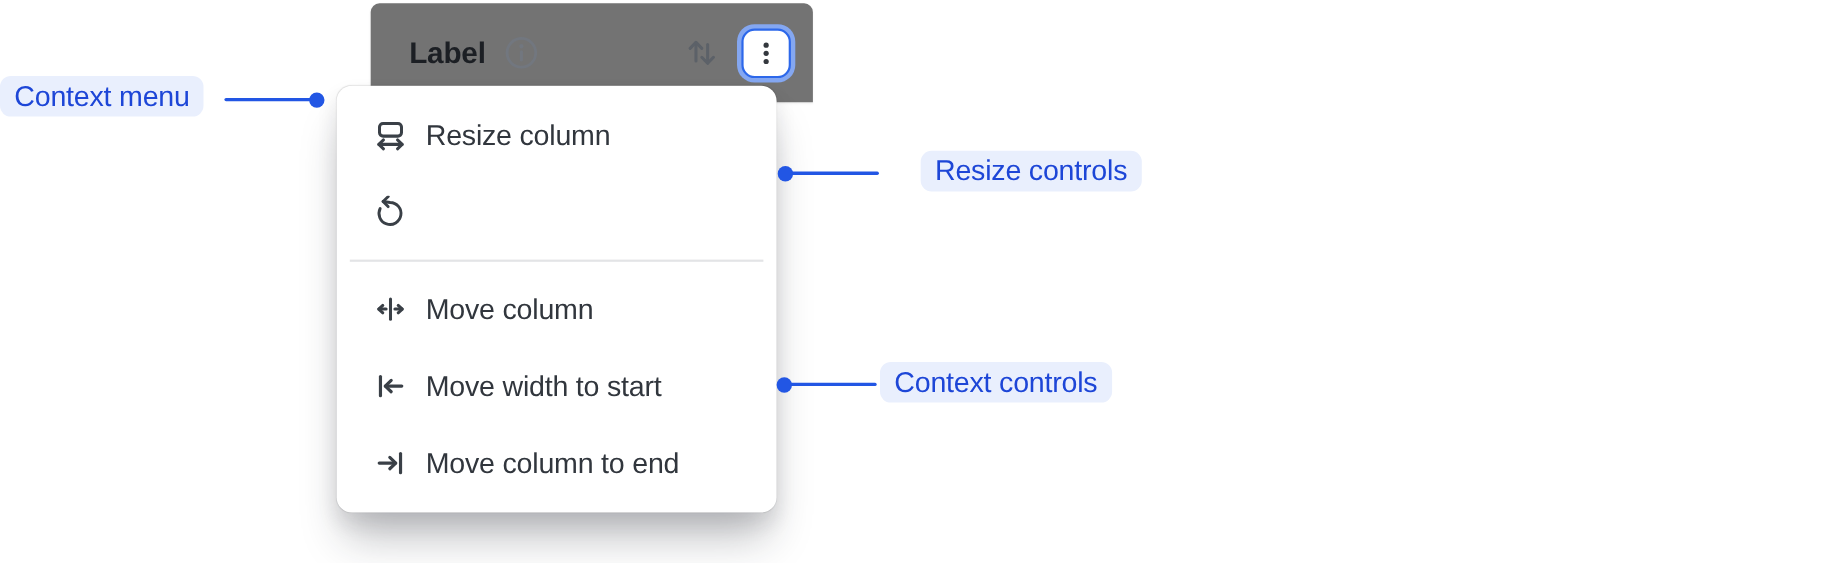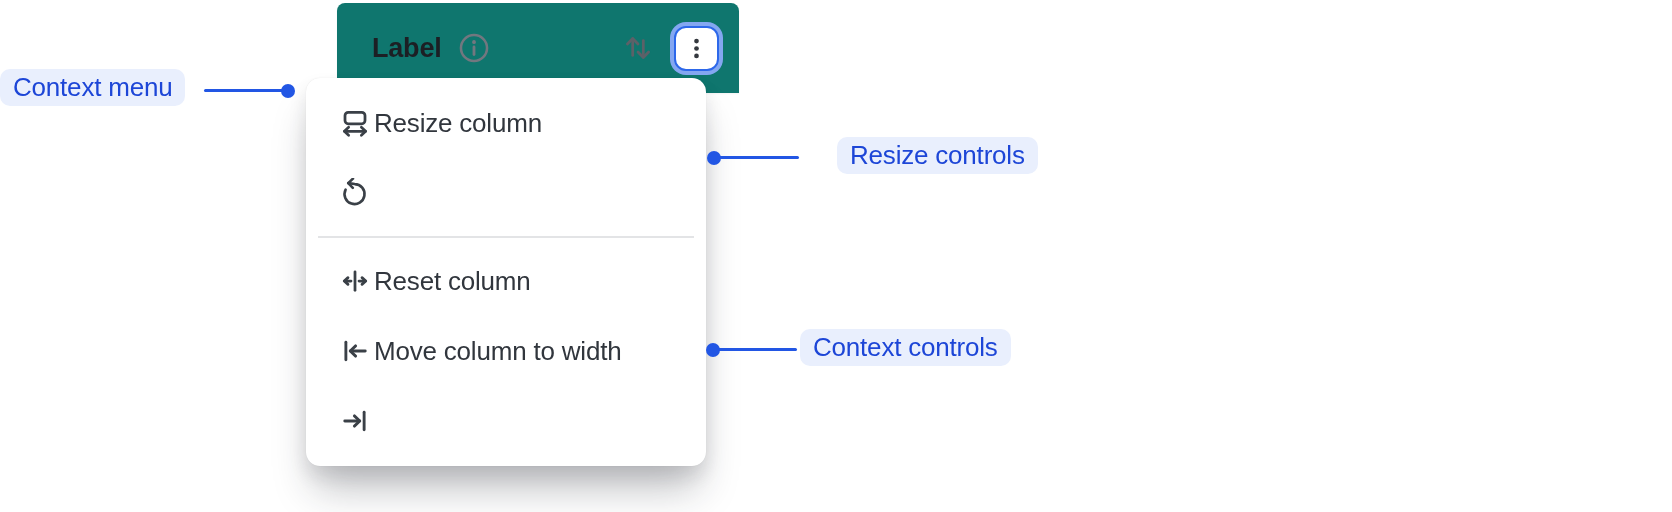--- a/index.html
+++ b/index.html
@@ -3,21 +3,21 @@
 <meta charset="utf-8">
 <style>
   * { margin:0; padding:0; box-sizing:border-box; }
   html,body { background:#ffffff; }
   body { font-family:"Liberation Sans","DejaVu Sans",sans-serif; }
   .canvas { position:relative; width:1672px; height:512px; background:#ffffff; overflow:hidden; }
 
   
   .col-header {
     position:absolute; left:337px; top:3px; width:402px; height:90px;
-    background:#0f766e; border-radius:8px 8px 0 0;
+    background:#737373; border-radius:8px 8px 0 0;
     display:flex; align-items:center; padding:0 20px 0 35px;
     box-shadow:0 1px 2px rgba(0,0,0,.05);
   }
   .col-title { font-size:27px; font-weight:700; color:#1c1f24; letter-spacing:-.2px; }
   .hdr-icon { display:inline-flex; align-items:center; justify-content:center; }
   .info { color:#72777f; margin-left:15px; }
   .spacer { flex:1; }
   .sort { color:#5c6168; margin-right:19px; cursor:pointer; }
   .kebab-btn {
     width:45px; height:45px; border-radius:12px; background:#ffffff;
@@ -27,21 +27,21 @@
   }
 
   
   .menu {
     position:absolute; left:306px; top:78px; width:400px;
     background:#ffffff; border-radius:14px; padding:10px 0;
     box-shadow:0 30px 40px -8px rgba(28,32,42,.28), 0 10px 18px rgba(28,32,42,.10), 0 0 1px rgba(0,0,0,.12);
     z-index:2;
   }
   .menu-item {
-    height:70px; display:flex; align-items:center; gap:4px;
+    height:70px; display:flex; align-items:center; gap:17px;
     padding:0 24px 0 34px; font-size:26px; color:#31363d; letter-spacing:-.2px;
     cursor:pointer;
   }
   .menu-item .mi-icon { width:30px; height:30px; color:#3a4047; flex:0 0 auto; display:flex; align-items:center; justify-content:center; }
   .menu-divider { height:2px; background:#e3e4e6; margin:8px 12px; }
 
   
   .pill {
     position:absolute; height:37px; display:inline-flex; align-items:center;
     padding:0 13px; border-radius:10px; background:#e9effd;
@@ -133,42 +133,43 @@
     <div class="menu-item">
       <span class="mi-icon">
         <svg width="30" height="30" viewBox="0 0 24 24" fill="none" stroke="currentColor" stroke-width="2.2" stroke-linecap="round" stroke-linejoin="round">
           <path d="M12 4.6 V19.4"></path>
           <path d="M8.8 12 H3.6"></path>
             <path d="M6.4 9.3 L3.4 12 L6.4 14.7"></path>
           <path d="M15.2 12 H20.4"></path>
             <path d="M17.6 9.3 L20.6 12 L17.6 14.7"></path>
         </svg>
       </span>
-      <span>Reset column</span>
+      <span>Move column</span>
     </div>
 
     <div class="menu-item">
       <span class="mi-icon">
         <svg width="30" height="30" viewBox="0 0 24 24" fill="none" stroke="currentColor" stroke-width="2.3" stroke-linecap="round" stroke-linejoin="round">
           <path d="M4.7 5 V19"></path>
           <path d="M20.2 12 H8.3"></path>
             <path d="M12.5 7.9 L8.2 12 L12.5 16.1"></path>
         </svg>
       </span>
-      <span>Move column to width</span>
+      <span>Move width to start</span>
     </div>
 
     <div class="menu-item">
       <span class="mi-icon">
         <svg width="30" height="30" viewBox="0 0 24 24" fill="none" stroke="currentColor" stroke-width="2.3" stroke-linecap="round" stroke-linejoin="round">
           <path d="M19.3 5 V19"></path>
           <path d="M3.8 12 H15.7"></path>
             <path d="M11.5 7.9 L15.8 12 L11.5 16.1"></path>
         </svg>
       </span>
+      <span>Move column to end</span>
     </div>
 
   </div>
 
   <span class="pill pill-context">Context menu</span>
   <span class="conn-line line-context"></span>
   <span class="conn-dot dot-context"></span>
 
   <span class="pill pill-resize">Resize controls</span>
   <span class="conn-line line-resize"></span>

